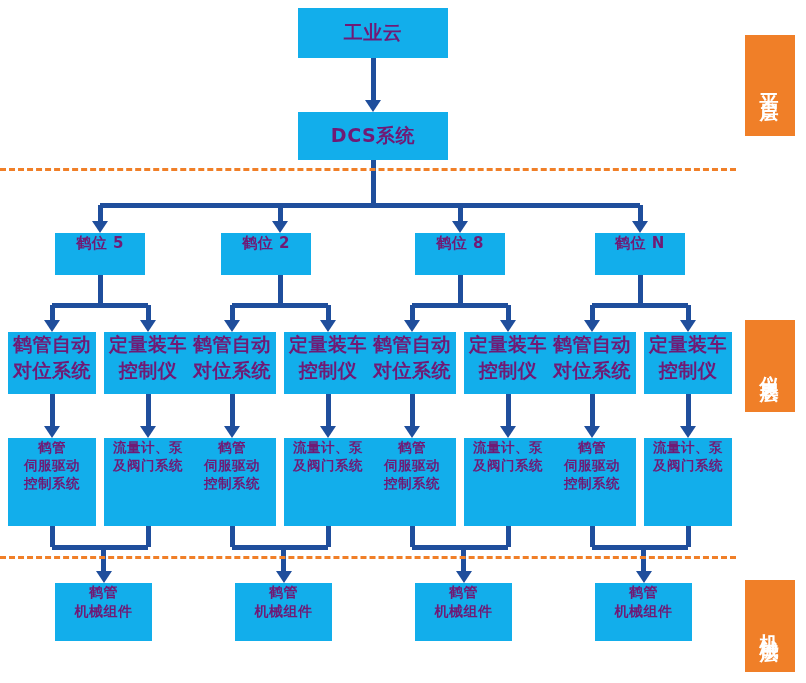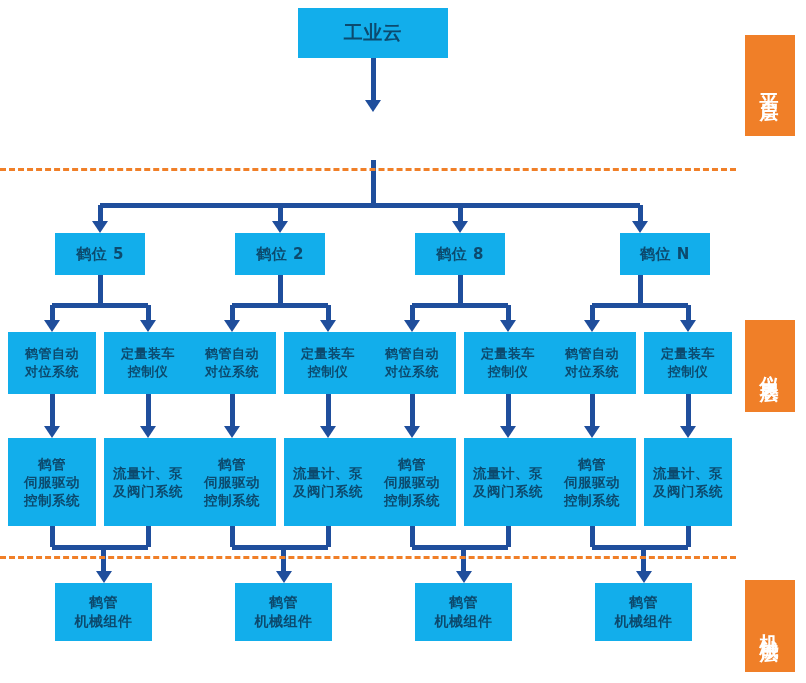--- a/index.html
+++ b/index.html
@@ -13,35 +13,35 @@
   #canvas {
     position: relative;
     width: 806px;
     height: 683px;
     background: #ffffff;
     overflow: hidden;
   }
   .node {
     position: absolute;
     background: #12AEEB;
-    color: #0c4a6e;
+    color: #701a75;
     display: flex;
     align-items: center;
-    justify-content: center;
+    justify-content: flex-start;
     text-align: center;
     font-weight: bold;
     line-height: 1.35;
     box-sizing: border-box;
     letter-spacing: 0.5px;
   }
   .node span { display: block; width: 100%; }
   .node-top   { font-size: 19px; }
   .node-dcs   { font-size: 19px; }
   .node-bay   { font-size: 15px; }
-  .node-instr { font-size: 13px; }
+  .node-instr { font-size: 19px; }
   .node-ctrl  { font-size: 13.5px; }
   .node-mech  { font-size: 14px; }
 
   .layer-label {
     position: absolute;
     background: #F07F28;
     color: #ffffff;
     font-size: 19px;
     font-weight: bold;
     display: flex;
@@ -156,32 +156,35 @@
       <div class="arrowhead" style="left:635.5px; top:571px;"></div>
     </div>
 
   <div class="divider" style="left:0px; top:168px; width:736px;"></div>
   <div class="divider" style="left:0px; top:556px; width:736px;"></div>
 
   <div class="node node-top" style="left:298px; top:8px; width:150px; height:50px;">
     <span>工业云</span>
   </div>
 
+  <div class="node node-dcs" style="left:298px; top:112px; width:150px; height:48px;">
+    <span>DCS系统</span>
+  </div>
 
   <div id="bay-row">
       <div class="node node-bay" style="left:55px; top:233px; width:90px; height:42px; flex-direction:column;">
         <div>鹤位 5</div>
       </div>
-      <div class="node node-bay" style="left:235px; top:233px; width:90px; height:42px; flex-direction:column;">
+      <div class="node node-bay" style="left:221px; top:233px; width:90px; height:42px; flex-direction:column;">
         <div>鹤位 2</div>
       </div>
       <div class="node node-bay" style="left:415px; top:233px; width:90px; height:42px; flex-direction:column;">
         <div>鹤位 8</div>
       </div>
-      <div class="node node-bay" style="left:595px; top:233px; width:90px; height:42px; flex-direction:column;margin-left:25px;">
+      <div class="node node-bay" style="left:595px; top:233px; width:90px; height:42px; flex-direction:column;">
         <div>鹤位 N</div>
       </div>
     </div>
   <div id="instr-row">
       <div class="node node-instr" style="left:8px; top:332px; width:88px; height:62px; flex-direction:column;">
         <div>
           <span>鹤管自动</span>
           <span>对位系统</span>
         </div>
       </div>

